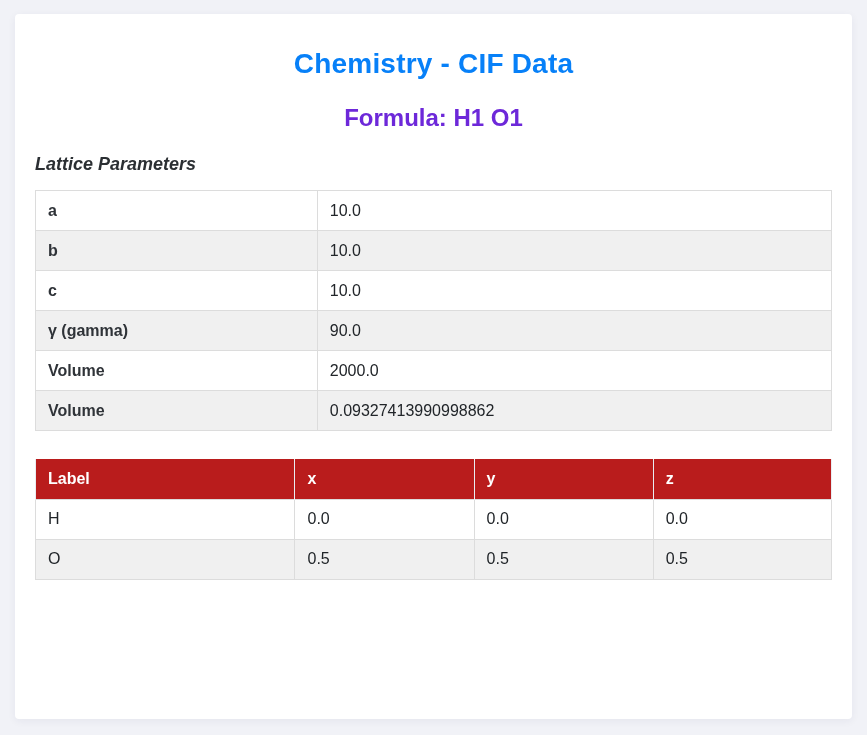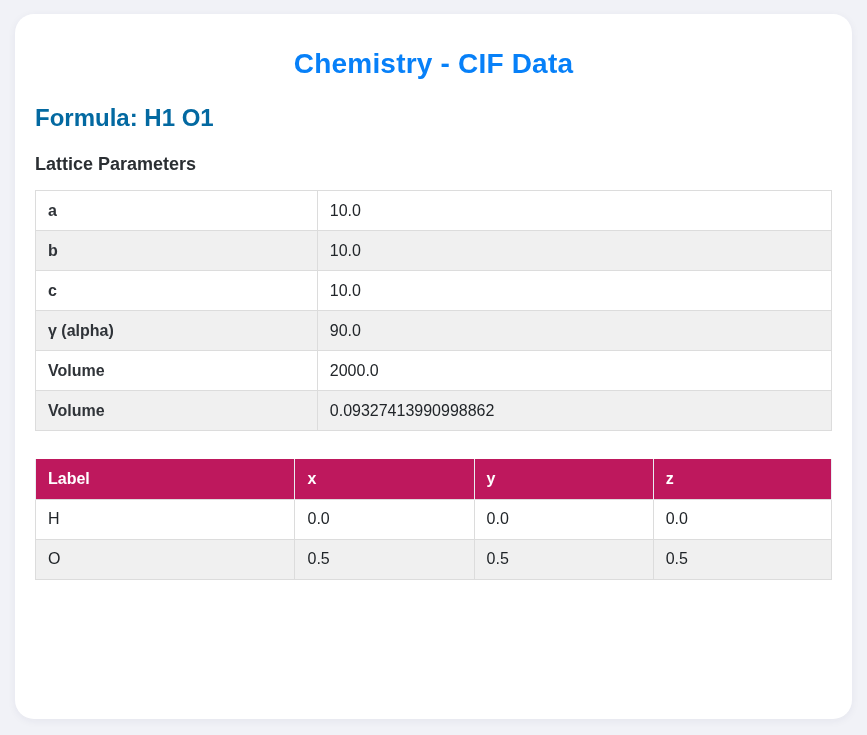--- a/index.html
+++ b/index.html
@@ -7,45 +7,47 @@
     margin: 0;
     padding: 0;
     width: 867px;
     height: 735px;
     background: #f1f2f7;
     font-family: "Liberation Sans", "DejaVu Sans", sans-serif;
     color: #212529;
   }
   .card {
     background: #ffffff;
-    border-radius: 19px;
+    border-radius: 4px;
     margin: 14px 15px;
     padding: 20px 20px 17px 20px;
     min-height: 705px;
     box-shadow: 0 2px 8px rgba(40, 40, 80, 0.06);
   }
   h1.page-title {
     color: #0780f8;
     text-align: center;
     font-size: 28px;
     font-weight: bold;
     margin: 14px 0 24px 0;
     letter-spacing: 0.2px;
   }
   h2.formula {
     font-size: 24px;
     font-weight: bold;
-    color: #0369a1;
+    color: #6d28d9;
     margin: 0 0 22px 0;
+    text-align: center;
   }
   h3.section-heading {
     font-size: 18px;
     font-weight: bold;
     color: #2b2f33;
     margin: 0 0 15px 0;
+    font-style: italic;
   }
   table {
     width: 100%;
     border-collapse: collapse;
     font-size: 16px;
   }
   table.lattice-table {
     margin-bottom: 28px;
   }
   td, th {
@@ -59,21 +61,21 @@
   }
   table.lattice-table td.param-label {
     width: 35.4%;
     font-weight: bold;
     color: #2f3338;
   }
   table.lattice-table tr:nth-child(even) td {
     background: #f0f0f0;
   }
   table.sites-table th {
-    background: #be185d;
+    background: #b91c1c;
     color: #ffffff;
     font-weight: bold;
     border: 1px solid #e9edf2;
     border-top: none;
     border-bottom: none;
   }
   table.sites-table td {
     border: 1px solid #dcdcdc;
   }
   table.sites-table tbody tr:nth-child(even) td {
@@ -103,21 +105,21 @@
       </tr>
       <tr>
         <td class="param-label">b</td>
         <td class="param-value">10.0</td>
       </tr>
       <tr>
         <td class="param-label">c</td>
         <td class="param-value">10.0</td>
       </tr>
       <tr>
-        <td class="param-label">γ (alpha)</td>
+        <td class="param-label">γ (gamma)</td>
         <td class="param-value">90.0</td>
       </tr>
       <tr>
         <td class="param-label">Volume</td>
         <td class="param-value">2000.0</td>
       </tr>
       <tr>
         <td class="param-label">Volume</td>
         <td class="param-value">0.09327413990998862</td>
       </tr>

